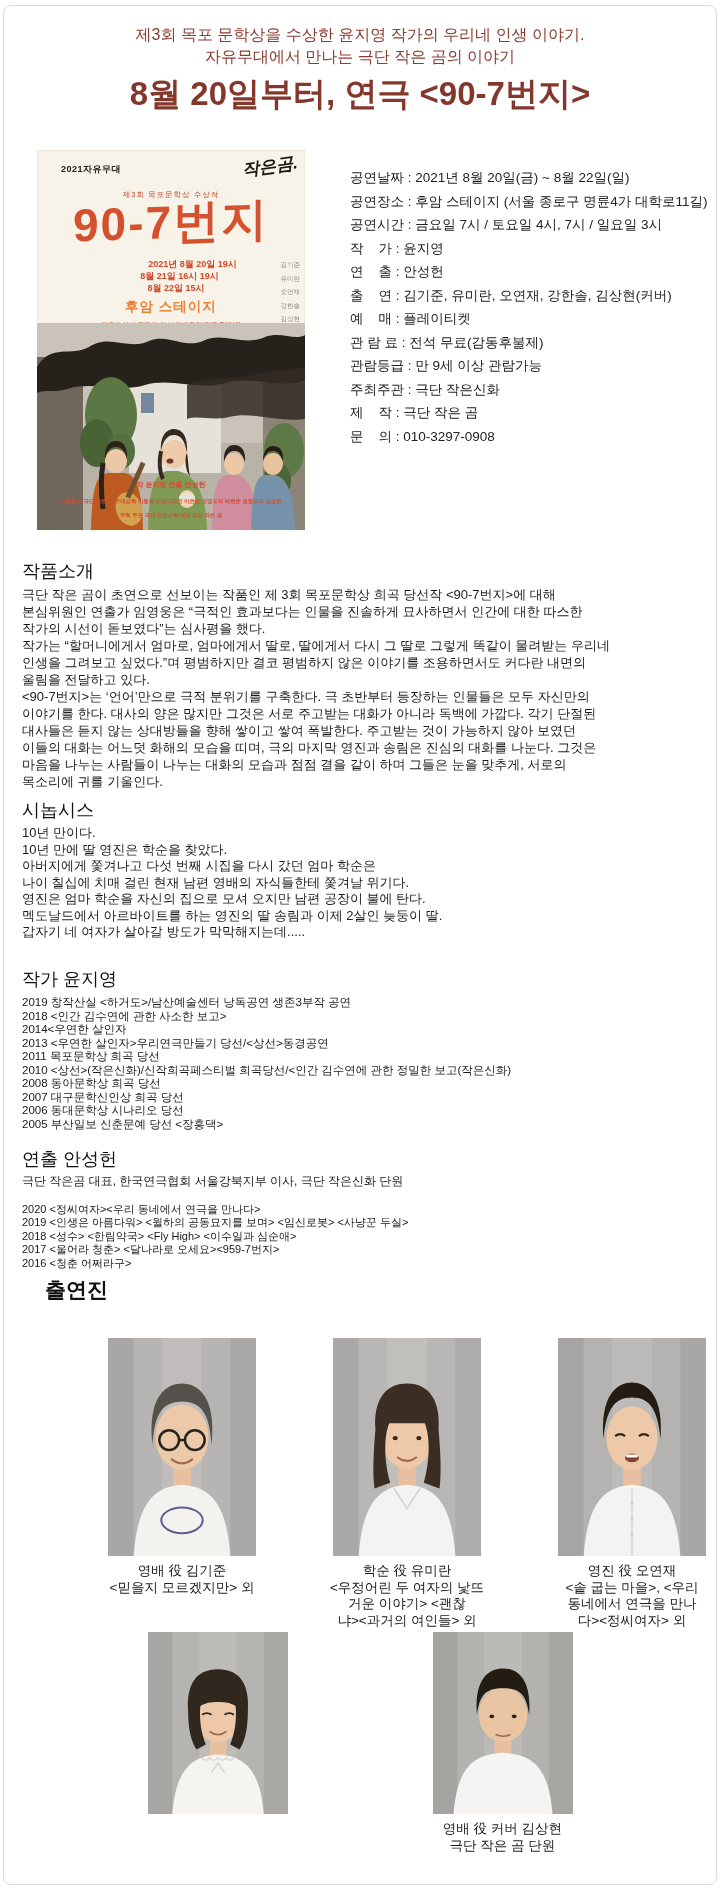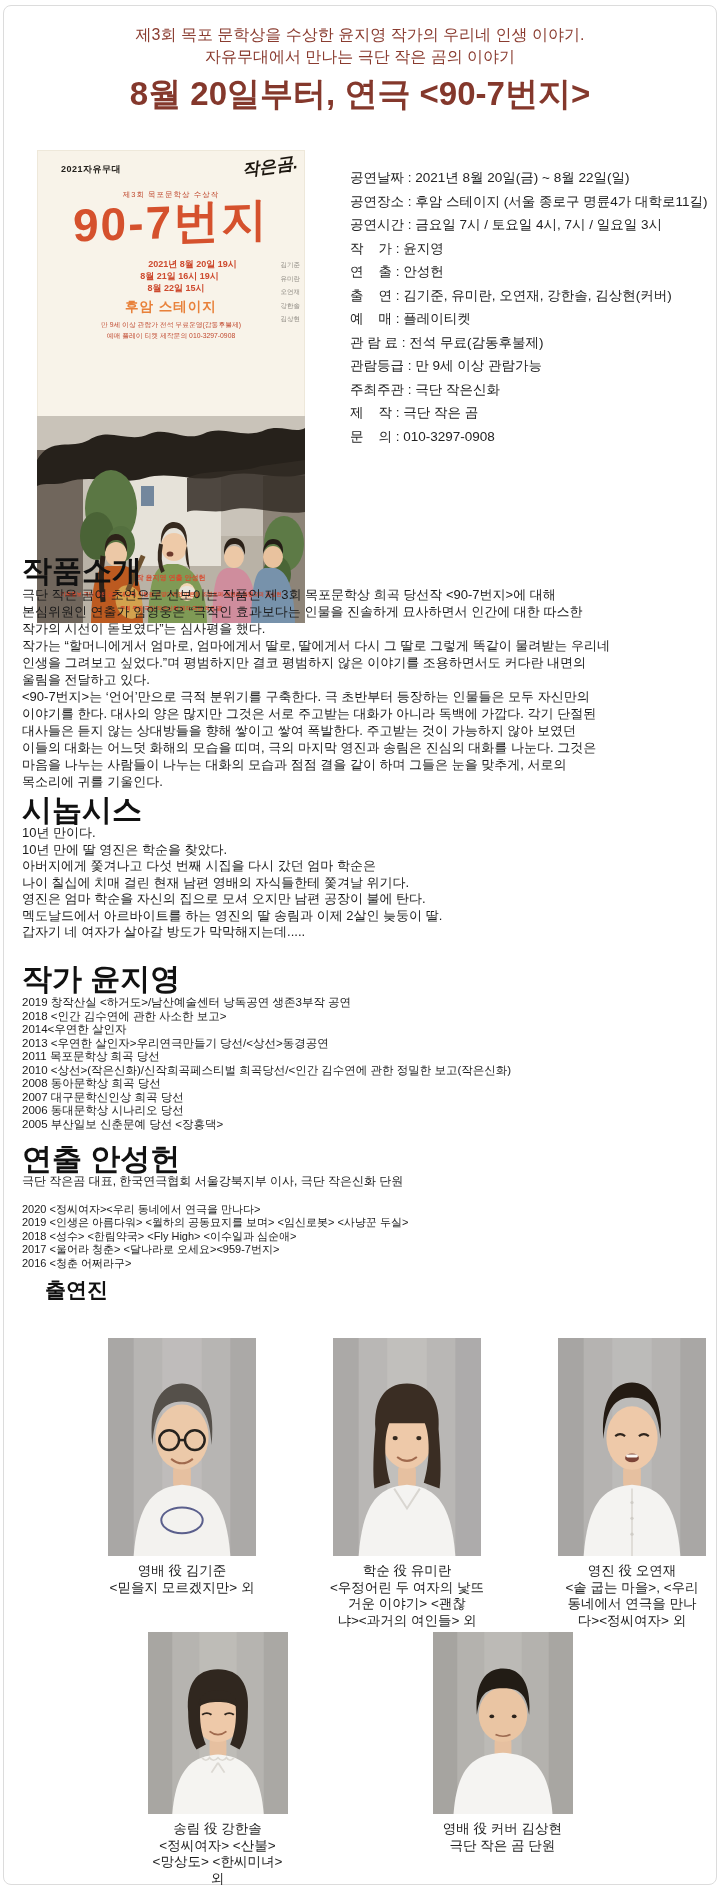--- a/index.html
+++ b/index.html
@@ -6,21 +6,21 @@
   .page{position:relative;width:720px;height:1890px;background:#ffffff;overflow:hidden;
         font-family:"Liberation Sans","DejaVu Sans",sans-serif;color:#1a1a1a;}
   .frame{position:absolute;inset:5px 3px;border:1px solid #dcdcdc;border-radius:8px;pointer-events:none;}
 
   
   .hdr{position:absolute;top:24px;left:0;width:100%;text-align:center;color:#8a3c30;}
   .hdr-line{font-size:16px;line-height:22px;white-space:pre;}
   .hdr-title{margin:6px 0 0 0;font-size:33px;font-weight:bold;line-height:40px;color:#84382c;white-space:pre;}
 
   
-  .poster{position:absolute;left:37px;top:150px;width:268px;height:473px;background:#f8f3e9;
+  .poster{position:absolute;left:37px;top:150px;width:268px;height:380px;background:#f8f3e9;
           box-shadow:0 0 0 1px #eee8da inset;}
   .poster-top{position:absolute;top:0;left:0;width:268px;height:190px;text-align:center;}
   .p-stage{position:absolute;left:24px;top:13px;font-size:9px;font-weight:bold;color:#23201c;letter-spacing:.5px;}
   .p-logo{position:absolute;right:7px;top:5px;font-size:17px;font-weight:800;color:#1b150e;
           transform:rotate(-8deg);font-style:italic;}
   .p-award{position:absolute;top:40px;left:0;width:100%;font-size:7.5px;color:#c04a30;letter-spacing:1px;}
   .p-title{position:absolute;top:44px;left:0;width:100%;font-size:46px;font-weight:800;color:#d5512d;
            letter-spacing:2px;transform:rotate(-2deg) skewX(-2deg);line-height:56px;}
   .p-dates{position:absolute;top:108px;left:0;width:100%;font-size:9px;color:#cd4a2e;font-weight:bold;}
   .p-dates div{line-height:12px;white-space:pre;padding-left:43px;}
@@ -34,21 +34,21 @@
   .poster-photo{position:absolute;left:0;bottom:0;width:268px;height:207px;display:block;}
   .ph-credit1{fill:#d84a2e;font-size:7px;font-weight:bold;}
   .ph-credit2{fill:#d84a2e;font-size:5.4px;font-weight:bold;}
 
   
   .info{position:absolute;left:350px;top:166px;width:368px;overflow:hidden;}
   .info-line{font-size:13.5px;line-height:23.5px;white-space:pre;color:#222;}
 
   
   .sec{position:absolute;left:22px;width:694px;overflow:hidden;}
-  .sec h2{margin:0;font-size:30px;font-weight:bold;color:#111;line-height:26px;}
+  .sec h2{margin:0;font-size:18px;font-weight:normal;color:#111;line-height:26px;}
   .sec p{margin:2px 0 0 0;white-space:pre;overflow:hidden;}
   .sec-about{top:558px;} .sec-about p{font-size:13px;line-height:17px;}
   .sec-syn{top:797px;} .sec-syn p{font-size:13px;line-height:16.5px;}
   .sec-writer{top:966px;} .sec-writer p{font-size:11.5px;line-height:13.5px;margin-top:4px;}
   .sec-director{top:1146px;} .sec-director p{font-size:11px;line-height:13.5px;}
   .sec-director .intro{font-size:12px;margin-top:3px;}
   .sec-director .list{margin-top:14px;}
   .cast-heading{position:absolute;left:45px;top:1276px;margin:0;font-size:21px;font-weight:bold;color:#111;}
 
   
@@ -288,24 +288,20 @@
         <path d="M75 148 C48 150 30 164 26 220 L124 220 C120 164 102 150 75 148 Z" fill="#f5f4f1"></path>
         <path d="M58 152 Q62 158 66 152 Q70 158 75 152 Q80 158 84 152 Q88 158 92 152" fill="none" stroke="#dcd9d3" stroke-width="2"></path>
         <path d="M75 158 L68 170 M75 158 L82 170" stroke="#dcd9d3" stroke-width="2"></path>
         <ellipse cx="75" cy="101" rx="26" ry="32" fill="#eec9a9"></ellipse>
         <path d="M75 45 C51 45 41 64 43 96 C43 116 46 132 52 142 L62 136 C57 122 55 108 56 90 C62 83 88 83 94 90 C95 108 93 122 88 136 L98 142 C104 132 107 116 107 96 C109 64 99 45 75 45 Z" fill="#30271f"></path>
         <path d="M54 88 C56 64 94 64 96 88 C88 79 62 79 54 88 Z" fill="#30271f"></path>
         <path d="M58 100 Q63 96 68 100" stroke="#2e241c" stroke-width="2.2" fill="none"></path>
         <path d="M82 100 Q87 96 92 100" stroke="#2e241c" stroke-width="2.2" fill="none"></path>
         <path d="M66 120 Q75 128 84 120" stroke="#a06a4e" stroke-width="2" fill="none"></path>
       </svg>
-      <figcaption class="cast-caption">송림 役 강한솔
-&lt;정씨여자&gt; &lt;산불&gt;
-&lt;망상도&gt; &lt;한씨미녀&gt;
-외</figcaption>
     </figure>
     <figure class="cast-card" style="margin:0">
       <svg class="cast-photo" viewBox="0 0 150 220" preserveAspectRatio="none">
         <rect width="150" height="220" fill="#b4b2ae"></rect>
         <rect width="26" height="220" fill="#a6a4a0"></rect>
           <rect x="124" width="26" height="220" fill="#a8a6a2"></rect>
         <rect x="55" width="40" height="220" fill="#c1bfbb" opacity="0.6"></rect>
         <rect x="66" y="126" width="18" height="28" rx="7" fill="#e6c0a0"></rect>
         <path d="M75 146 C44 148 26 162 22 220 L128 220 C124 162 106 148 75 146 Z" fill="#f5f4f2"></path>
         <ellipse cx="75" cy="100" rx="26" ry="33" fill="#eac5a3"></ellipse>

